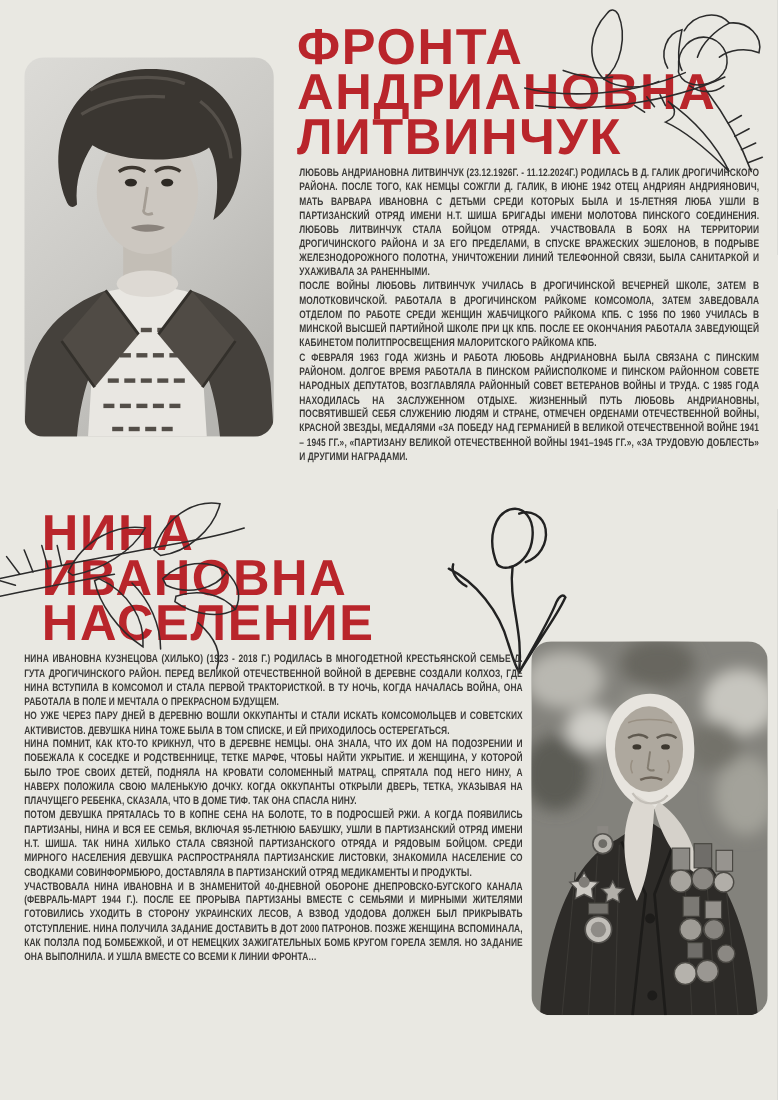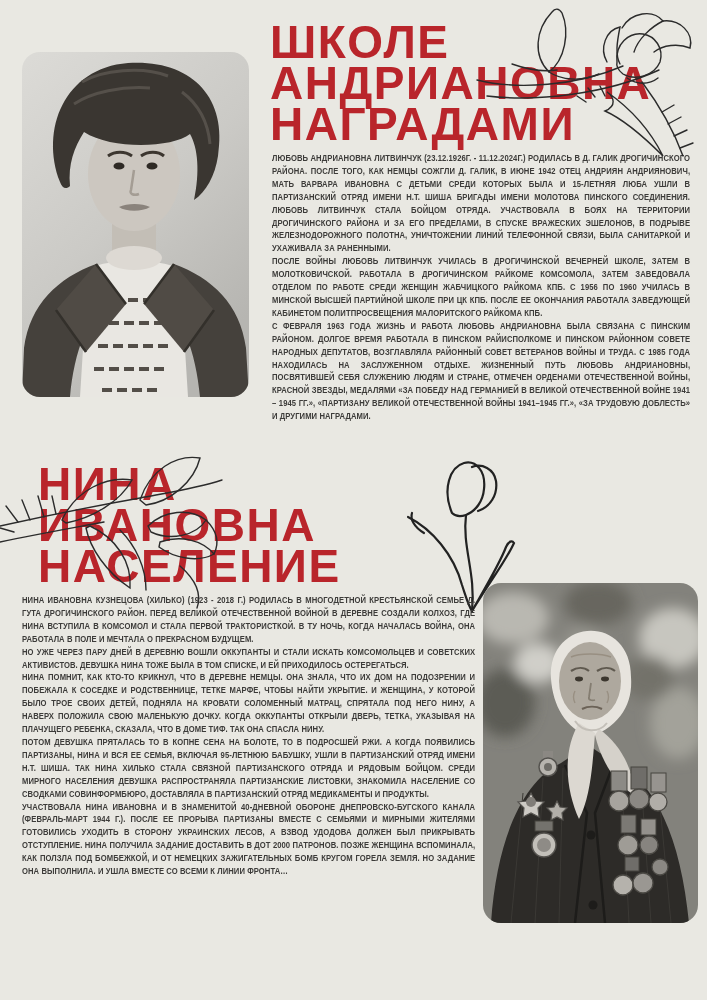--- a/index.html
+++ b/index.html
@@ -206,23 +206,23 @@
         <circle cx="166" cy="262" r="9" fill="#87847f" stroke="#4c4a45" stroke-width="1.3"></circle>
         <rect x="142" y="274" width="14" height="14" fill="#6f6d69" stroke="#46443f"></rect>
         <circle cx="140" cy="302" r="10" fill="#b5b2ac" stroke="#4c4a45" stroke-width="1.3"></circle>
         <circle cx="160" cy="300" r="10" fill="#9a9792" stroke="#4c4a45" stroke-width="1.3"></circle>
         <circle cx="177" cy="284" r="8" fill="#8b8883" stroke="#4c4a45" stroke-width="1.3"></circle>
       </g>
     </svg>
   </div>
 
   <h1 class="headline" id="title1" style="margin:0;">
-    <span class="hl-line">ШКОЛЕ</span>
+    <span class="hl-line">ФРОНТА</span>
     <span class="hl-line">АНДРИАНОВНА</span>
-    <span class="hl-line">НАГРАДАМИ</span>
+    <span class="hl-line">ЛИТВИНЧУК</span>
   </h1>
 
   <div class="body-col" id="body1">
     <p>ЛЮБОВЬ АНДРИАНОВНА ЛИТВИНЧУК (23.12.1926Г. - 11.12.2024Г.) РОДИЛАСЬ В Д. ГАЛИК ДРОГИЧИНСКОГО РАЙОНА. ПОСЛЕ ТОГО, КАК НЕМЦЫ СОЖГЛИ Д. ГАЛИК, В ИЮНЕ 1942 ОТЕЦ АНДРИЯН АНДРИЯНОВИЧ, МАТЬ ВАРВАРА ИВАНОВНА С ДЕТЬМИ СРЕДИ КОТОРЫХ БЫЛА И 15-ЛЕТНЯЯ ЛЮБА УШЛИ В ПАРТИЗАНСКИЙ ОТРЯД ИМЕНИ Н.Т. ШИША БРИГАДЫ ИМЕНИ МОЛОТОВА ПИНСКОГО СОЕДИНЕНИЯ. ЛЮБОВЬ ЛИТВИНЧУК СТАЛА БОЙЦОМ ОТРЯДА. УЧАСТВОВАЛА В БОЯХ НА ТЕРРИТОРИИ ДРОГИЧИНСКОГО РАЙОНА И ЗА ЕГО ПРЕДЕЛАМИ, В СПУСКЕ ВРАЖЕСКИХ ЭШЕЛОНОВ, В ПОДРЫВЕ ЖЕЛЕЗНОДОРОЖНОГО ПОЛОТНА, УНИЧТОЖЕНИИ ЛИНИЙ ТЕЛЕФОННОЙ СВЯЗИ, БЫЛА САНИТАРКОЙ И УХАЖИВАЛА ЗА РАНЕННЫМИ.</p>
     <p>ПОСЛЕ ВОЙНЫ ЛЮБОВЬ ЛИТВИНЧУК УЧИЛАСЬ В ДРОГИЧИНСКОЙ ВЕЧЕРНЕЙ ШКОЛЕ, ЗАТЕМ В МОЛОТКОВИЧСКОЙ. РАБОТАЛА В ДРОГИЧИНСКОМ РАЙКОМЕ КОМСОМОЛА, ЗАТЕМ ЗАВЕДОВАЛА ОТДЕЛОМ ПО РАБОТЕ СРЕДИ ЖЕНЩИН ЖАБЧИЦКОГО РАЙКОМА КПБ. С 1956 ПО 1960 УЧИЛАСЬ В МИНСКОЙ ВЫСШЕЙ ПАРТИЙНОЙ ШКОЛЕ ПРИ ЦК КПБ. ПОСЛЕ ЕЕ ОКОНЧАНИЯ РАБОТАЛА ЗАВЕДУЮЩЕЙ КАБИНЕТОМ ПОЛИТПРОСВЕЩЕНИЯ МАЛОРИТСКОГО РАЙКОМА КПБ.</p>
     <p>С ФЕВРАЛЯ 1963 ГОДА ЖИЗНЬ И РАБОТА ЛЮБОВЬ АНДРИАНОВНА БЫЛА СВЯЗАНА С ПИНСКИМ РАЙОНОМ. ДОЛГОЕ ВРЕМЯ РАБОТАЛА В ПИНСКОМ РАЙИСПОЛКОМЕ И ПИНСКОМ РАЙОННОМ СОВЕТЕ НАРОДНЫХ ДЕПУТАТОВ, ВОЗГЛАВЛЯЛА РАЙОННЫЙ СОВЕТ ВЕТЕРАНОВ ВОЙНЫ И ТРУДА. С 1985 ГОДА НАХОДИЛАСЬ НА ЗАСЛУЖЕННОМ ОТДЫХЕ. ЖИЗНЕННЫЙ ПУТЬ ЛЮБОВЬ АНДРИАНОВНЫ, ПОСВЯТИВШЕЙ СЕБЯ СЛУЖЕНИЮ ЛЮДЯМ И СТРАНЕ, ОТМЕЧЕН ОРДЕНАМИ ОТЕЧЕСТВЕННОЙ ВОЙНЫ, КРАСНОЙ ЗВЕЗДЫ, МЕДАЛЯМИ «ЗА ПОБЕДУ НАД ГЕРМАНИЕЙ В ВЕЛИКОЙ ОТЕЧЕСТВЕННОЙ ВОЙНЕ 1941 – 1945 ГГ.», «ПАРТИЗАНУ ВЕЛИКОЙ ОТЕЧЕСТВЕННОЙ ВОЙНЫ 1941–1945 ГГ.», «ЗА ТРУДОВУЮ ДОБЛЕСТЬ» И ДРУГИМИ НАГРАДАМИ.</p>
   </div>
 
   <h1 class="headline" id="title2" style="margin:12px;">
     <span class="hl-line">НИНА</span>

